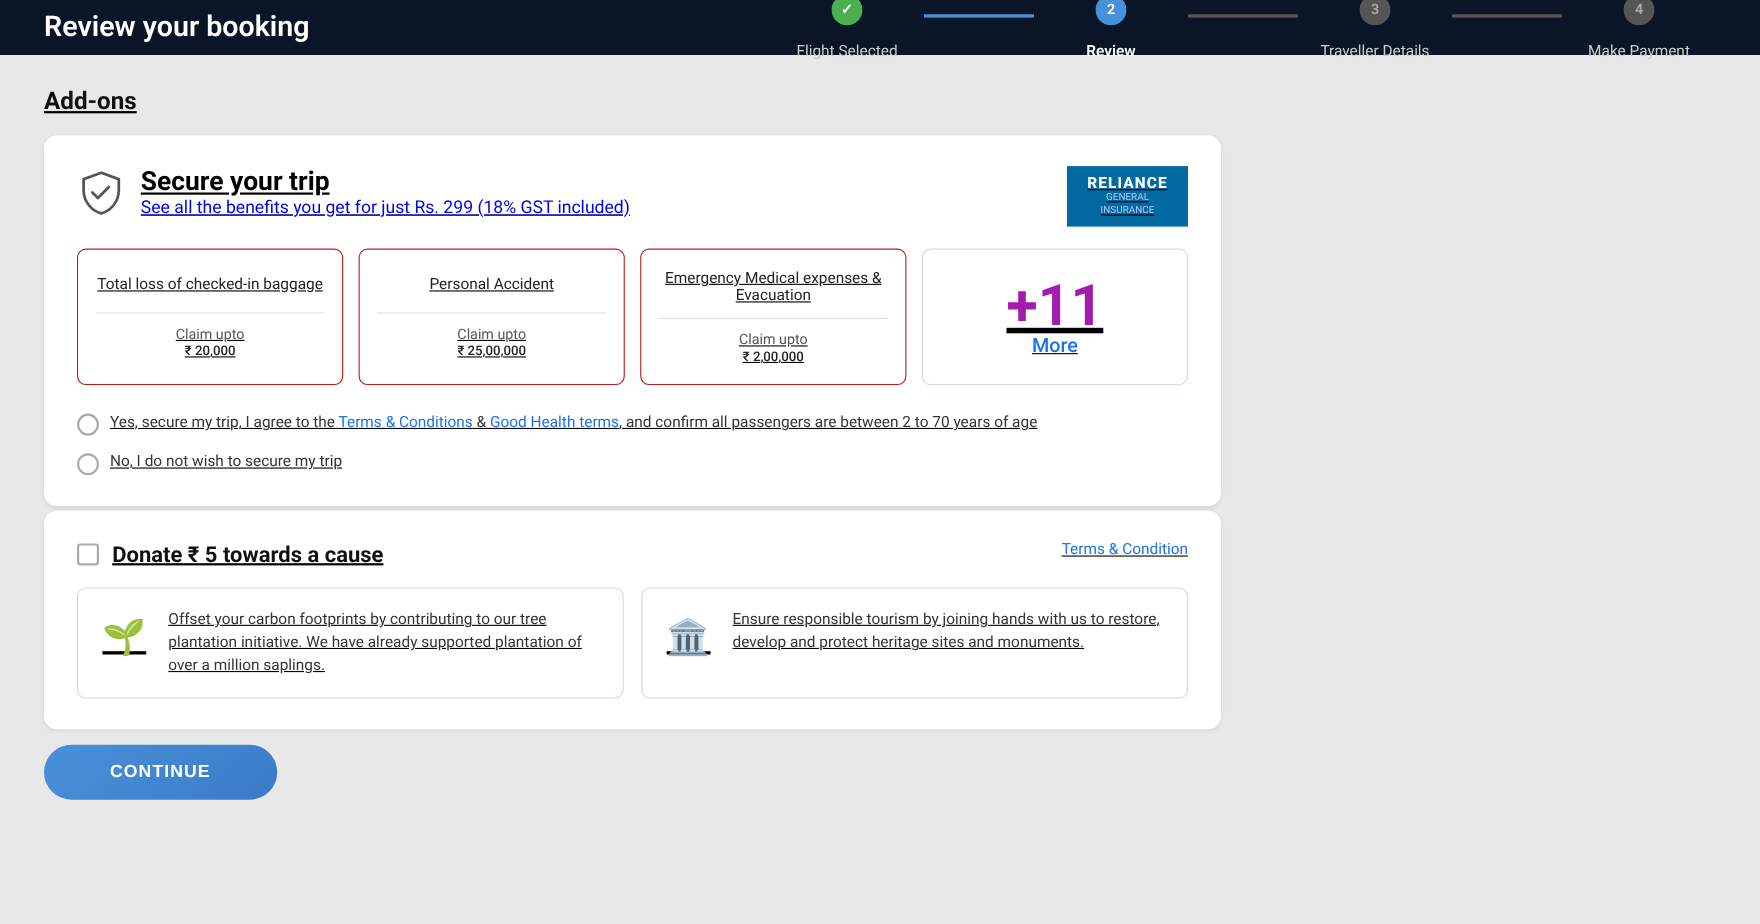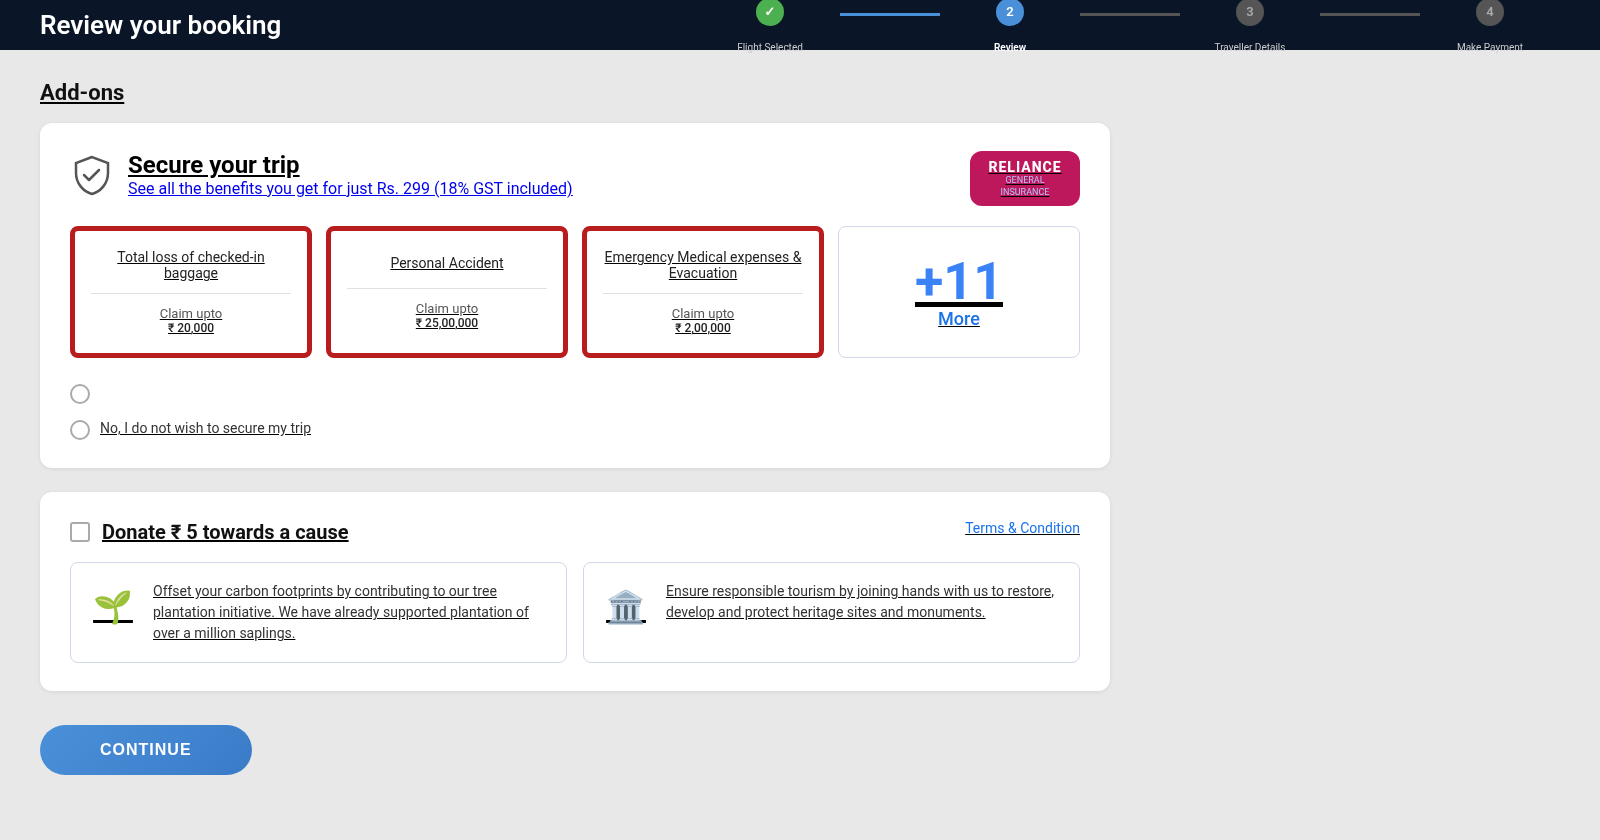--- a/index.html
+++ b/index.html
@@ -42,21 +42,21 @@
     }
     .step-circle.active {
       background: #4a90d9;
       color: white;
     }
     .step-circle.inactive {
       background: #555;
       color: #aaa;
     }
     .step-label {
-      font-size: 10px;
+      font-size: 14px;
       color: #ccc;
       margin-top: 10px;
     }
     .step-label.active {
       color: white;
       font-weight: 600;
     }
 
     
     .main-content {
@@ -70,21 +70,21 @@
       font-weight: 700;
       color: #111;
       margin-bottom: 18px;
     }
 
     
     .card {
       background: white;
       border-radius: 12px;
       padding: 28px 30px;
-      margin-bottom: 24px;
+      margin-bottom: 4px;
       box-shadow: 0 1px 4px rgba(0,0,0,0.08);
     }
 
     
     .secure-trip-header {
       display: flex;
       align-items: flex-start;
       justify-content: space-between;
       margin-bottom: 20px;
     }
@@ -96,24 +96,24 @@
     .shield-icon {
       width: 44px;
       height: 44px;
       color: #555;
       flex-shrink: 0;
       margin-top: 2px;
     }
 
     
     .reliance-logo {
-      background: #be185d;
+      background: #0369a1;
       color: white;
       padding: 8px 14px;
-      border-radius: 12px;
+      border-radius: 0;
       text-align: center;
       min-width: 110px;
     }
     .reliance-logo .reliance-name {
       font-size: 14px;
       font-weight: 800;
       letter-spacing: 1px;
       color: white;
     }
     .reliance-logo .reliance-sub {
@@ -123,21 +123,21 @@
     }
 
     
     .coverage-grid {
       display: grid;
       grid-template-columns: repeat(4, 1fr);
       gap: 14px;
       margin-bottom: 24px;
     }
     .coverage-card {
-      border: 5px solid #b91c1c;
+      border: 1px solid #b91c1c;
       border-radius: 8px;
       padding: 18px 16px;
       text-align: center;
     }
     .coverage-title {
       font-size: 14px;
       color: #222;
       margin-bottom: 12px;
       min-height: 40px;
       display: flex;
@@ -160,21 +160,21 @@
       border: 1px solid #d0d8e8;
       border-radius: 8px;
       display: flex;
       flex-direction: column;
       align-items: center;
       justify-content: center;
     }
     .more-number {
       font-size: 52px;
       font-weight: 700;
-      color: #3b82f6;
+      color: #a21caf;
       line-height: 1;
       text-align: right;
     }
     .more-text {
       font-size: 18px;
       color: #1a73e8;
       font-weight: 500;
     }
 
     
@@ -376,20 +376,27 @@
 
       <div class="more-card" style="cursor:pointer;">
         <div class="more-number">+11</div>
         <div class="more-text">More</div>
       </div>
     </div>
 
     <div class="radio-options">
       <label class="radio-option">
         <div class="radio-circle"></div>
+        <span class="radio-text">
+          Yes, secure my trip, I agree to the
+          <a href="#">Terms &amp; Conditions</a>
+          &amp;
+          <a href="#">Good Health terms</a>,
+          and confirm all passengers are between 2 to 70 years of age
+        </span>
       </label>
       <label class="radio-option">
         <div class="radio-circle"></div>
         <span class="radio-text">No, I do not wish to secure my trip</span>
       </label>
     </div>
   </div>
 
   
   <div class="card">

